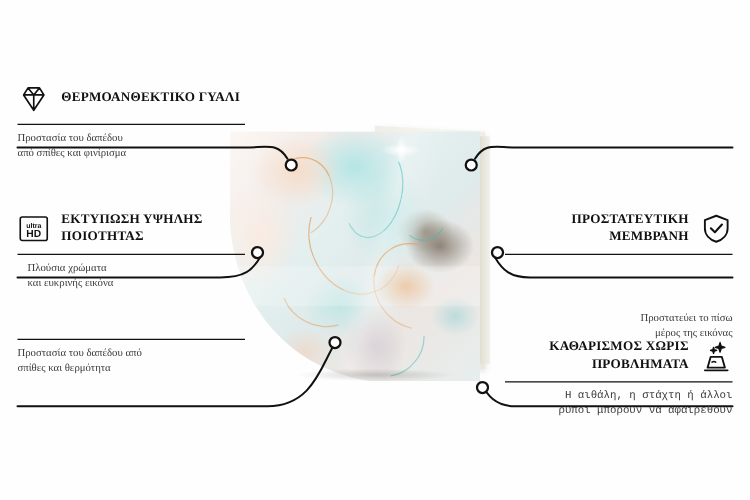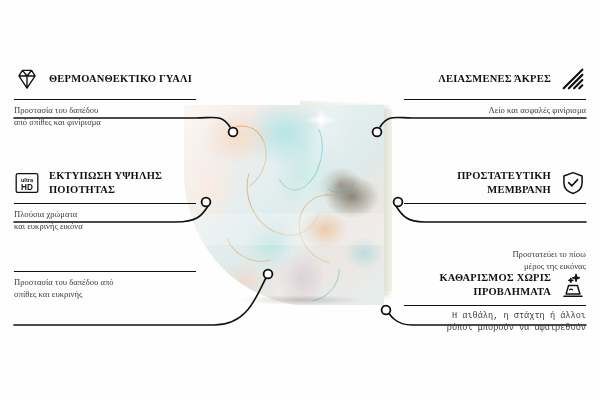--- a/index.html
+++ b/index.html
@@ -160,40 +160,30 @@
   <div class="feature left f2">
     <div class="feat-head">
       <svg class="icon" viewBox="0 0 26 24">
         <rect x="2.2" y="2.6" width="21.6" height="18.8" rx="1.6" stroke="#111" stroke-width="1.3" fill="none"></rect>
         <text x="13" y="11.2" font-family="Liberation Sans, sans-serif" font-size="5.6" font-weight="700" text-anchor="middle" fill="#111">ultra</text>
         <text x="13" y="18.6" font-family="Liberation Sans, sans-serif" font-size="8.2" font-weight="700" text-anchor="middle" fill="#111">HD</text>
       </svg>
       <div class="feat-title">ΕΚΤΥΠΩΣΗ ΥΨΗΛΗΣ ΠΟΙΟΤΗΤΑΣ</div>
     </div>
     <div class="rule"></div>
-    <div class="feat-sub" style="white-space: pre-line;">Πλούσια χρώματα
+    <div class="feat-sub" style="white-space: pre-line; margin-left: 8px;">Πλούσια χρώματα
 και ευκρινής εικόνα</div>
   </div>
 
   <div class="feature left f3">
     <div class="rule"></div>
     <div class="feat-sub" style="white-space: pre-line;">Προστασία του δαπέδου από
-σπίθες και ευκρινής</div>
-  </div>
-
-  <div class="feature right f1">
-    <div class="feat-head">
-      <svg class="icon" viewBox="0 0 24 24">
-        <path d="M3.4 20.6 20.6 3.4 M8.2 20.6 20.6 8.2 M13 20.6 20.6 13 M17.8 20.6 20.6 17.8" stroke="#111" stroke-width="2" stroke-linecap="round"></path>
-      </svg>
-      <div class="feat-title">ΛΕΙΑΣΜΕΝΕΣ ΆΚΡΕΣ</div>
-    </div>
-    <div class="rule"></div>
-    <div class="feat-sub" style="white-space: pre-line;">Λείο και ασφαλές φινίρισμα</div>
-  </div>
+σπίθες και θερμότητα</div>
+  </div>
+
 
   <div class="feature right f2">
     <div class="feat-head">
       <svg class="icon" viewBox="0 0 24 24">
         <path d="M12 2.4 20.4 5.6v6.1c0 4.6-3.3 8.4-8.4 9.9-5.1-1.5-8.4-5.3-8.4-9.9V5.6L12 2.4z" stroke="#111" stroke-width="1.4" fill="none" stroke-linejoin="round"></path>
         <path d="M8 11.6 11 14.6 16.2 8.9" stroke="#111" stroke-width="1.5" fill="none" stroke-linecap="round" stroke-linejoin="round"></path>
       </svg>
       <div class="feat-title">ΠΡΟΣΤΑΤΕΥΤΙΚΗ ΜΕΜΒΡΑΝΗ</div>
     </div>
     <div class="rule"></div>

